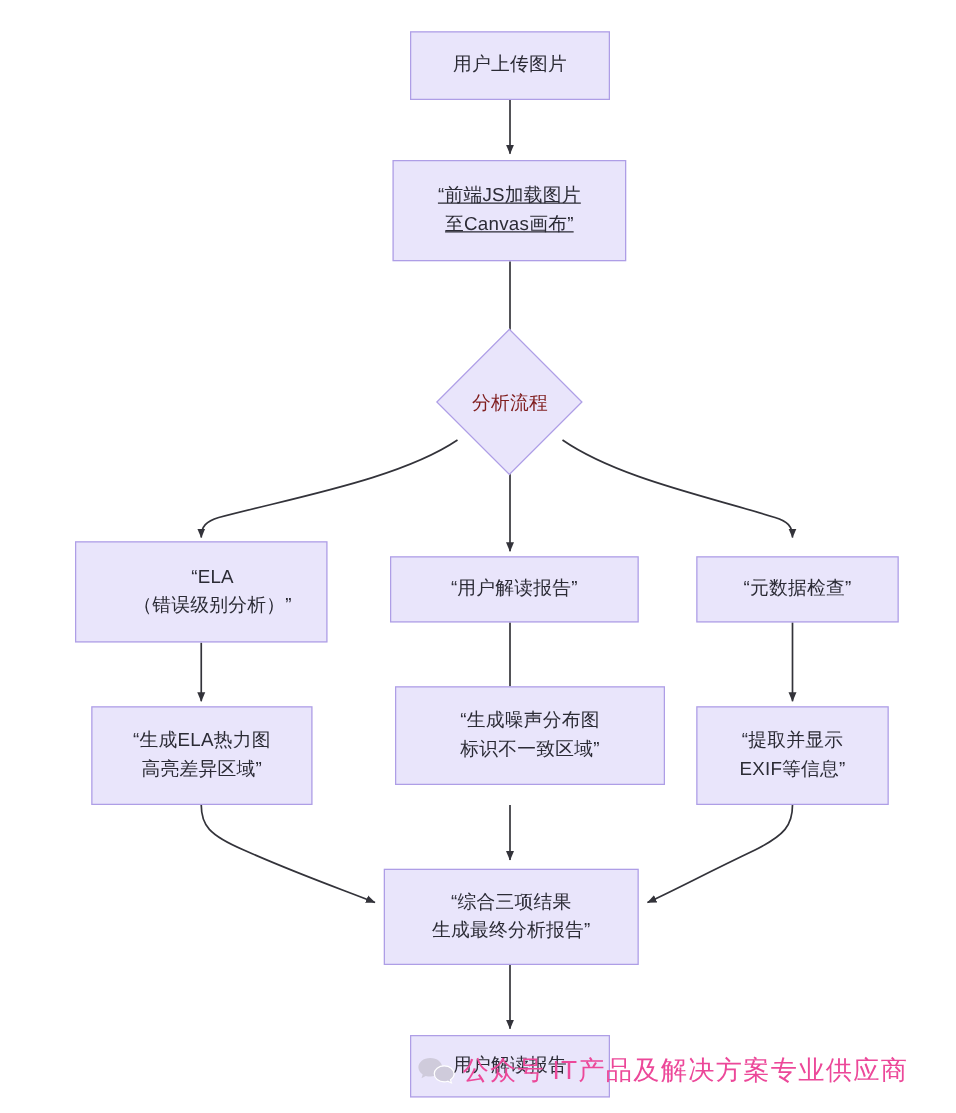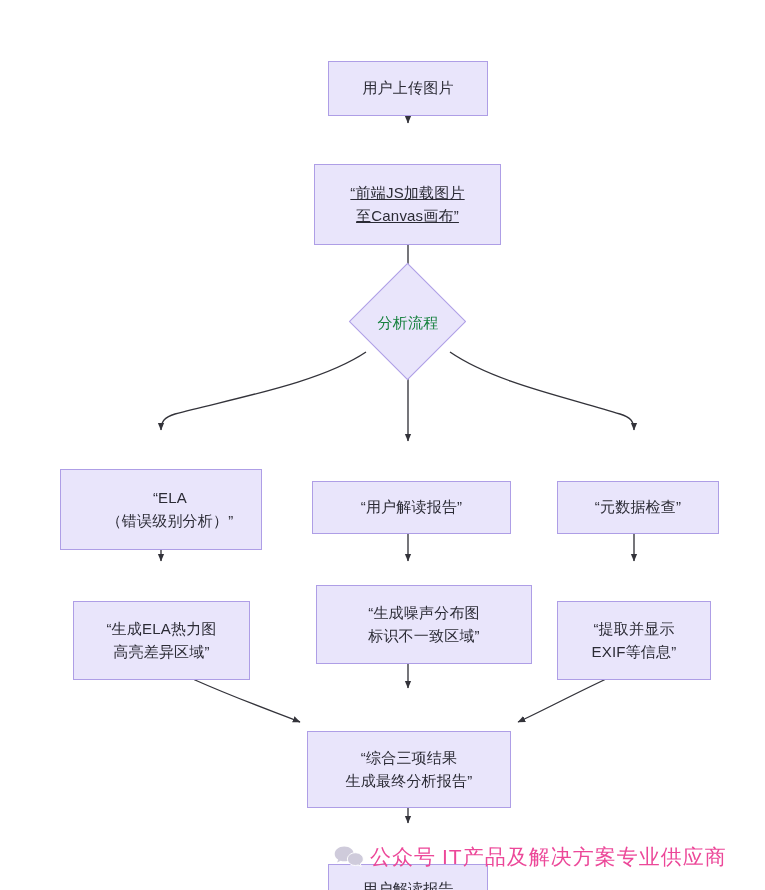--- a/index.html
+++ b/index.html
@@ -33,38 +33,37 @@
     border: 1.4px solid #ae9ee6;
     display: flex;
     align-items: center;
     justify-content: center;
     text-align: center;
     color: #2b2b35;
     font-size: 15px;
     line-height: 1.5;
     white-space: pre-line;
     letter-spacing: 0.2px;
-    margin-top: 36px;
   }
   .node-diamond {
     position: absolute;
     box-sizing: border-box;
     background: #e9e5fb;
     border: 1.4px solid #ae9ee6;
     transform: rotate(45deg);
   }
   .diamond-wrap {
     position: absolute;
     display: flex;
     align-items: center;
     justify-content: center;
   }
   .diamond-label {
     position: absolute;
-    color: #15803d;
+    color: #7f1d1d;
     font-size: 15px;
     line-height: 1.4;
     text-align: right;
     white-space: nowrap;
     letter-spacing: 0.2px;
   }
   .watermark {
     position: absolute;
     display: flex;
     align-items: center;

